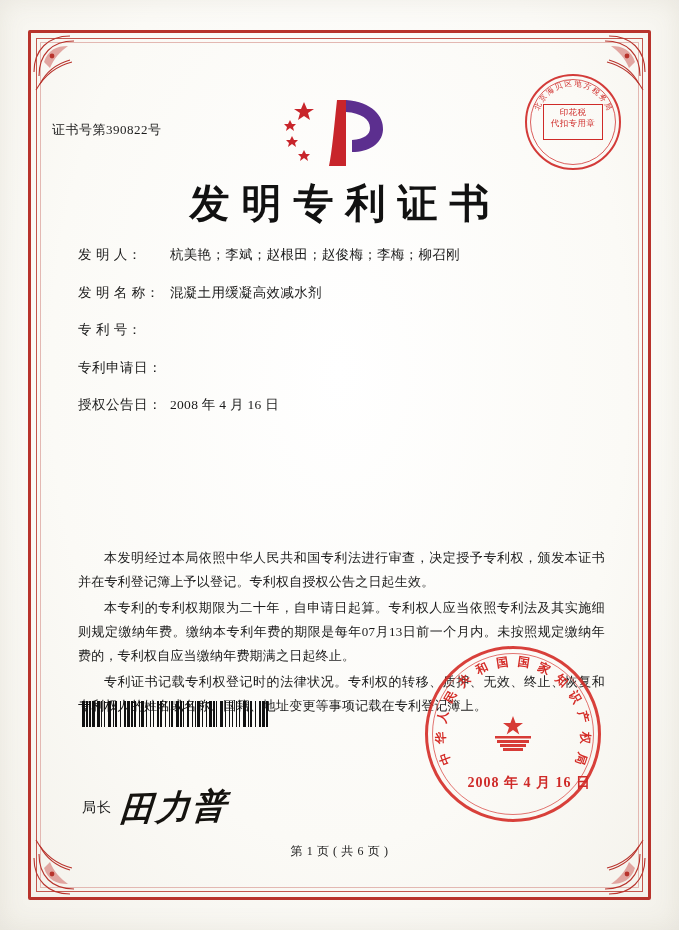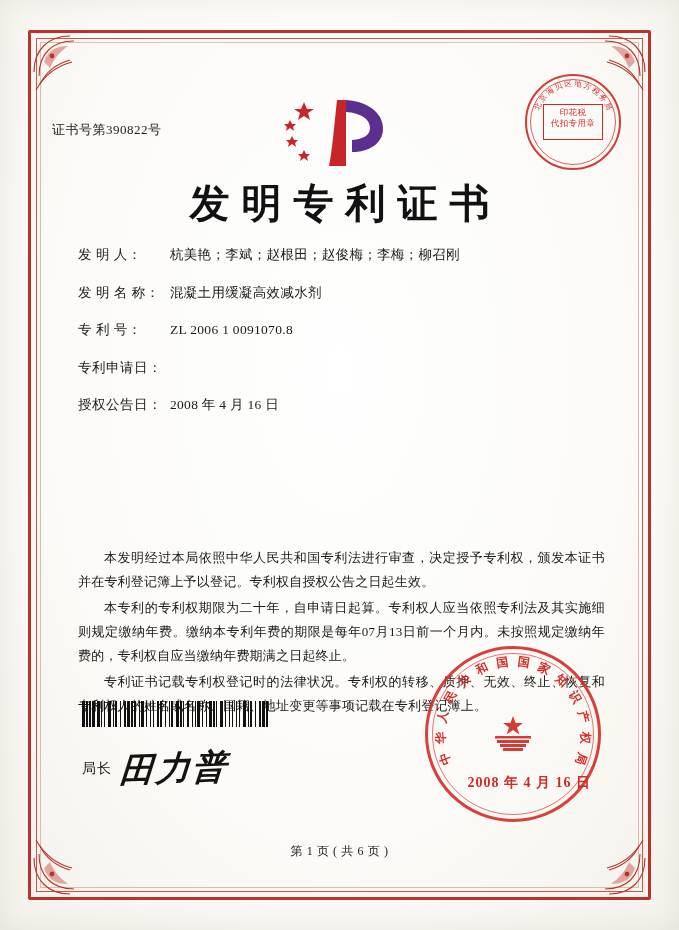--- a/index.html
+++ b/index.html
@@ -196,21 +196,21 @@
   .barcode i {
     display: block;
     height: 100%;
     background: #111;
   }
 
   
   .sign-row {
     position: absolute;
     left: 38px;
-    top: 700px;
+    top: 739px;
     display: flex;
     align-items: center;
     gap: 8px;
   }
   .sign-row .sign-lbl {
     font-size: 14px;
     letter-spacing: 1px;
   }
   .signature {
     font-family: "Liberation Serif", "DejaVu Serif", serif;
@@ -382,21 +382,20 @@
         <div class="field">
           <span class="lbl">发 明 人：</span>
           <span class="val">杭美艳；李斌；赵根田；赵俊梅；李梅；柳召刚</span>
         </div>
         <div class="field">
           <span class="lbl">发 明 名 称：</span>
           <span class="val">混凝土用缓凝高效减水剂</span>
         </div>
         <div class="field">
           <span class="lbl">专 利 号：</span>
-          <span class="val">ZL 2006 1 0091070.8</span>
         </div>
         <div class="field">
           <span class="lbl">专利申请日：</span>
         </div>
         <div class="field">
           <span class="lbl">授权公告日：</span>
           <span class="val">2008 年 4 月 16 日</span>
         </div>
       </div>
 

